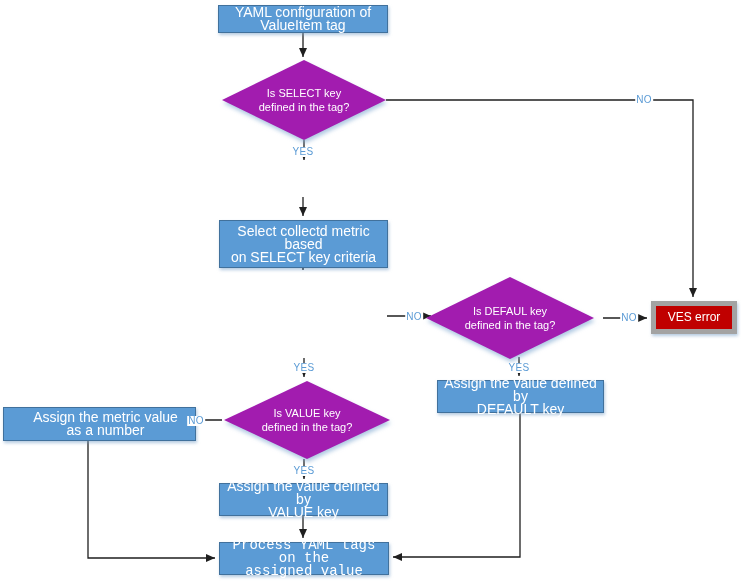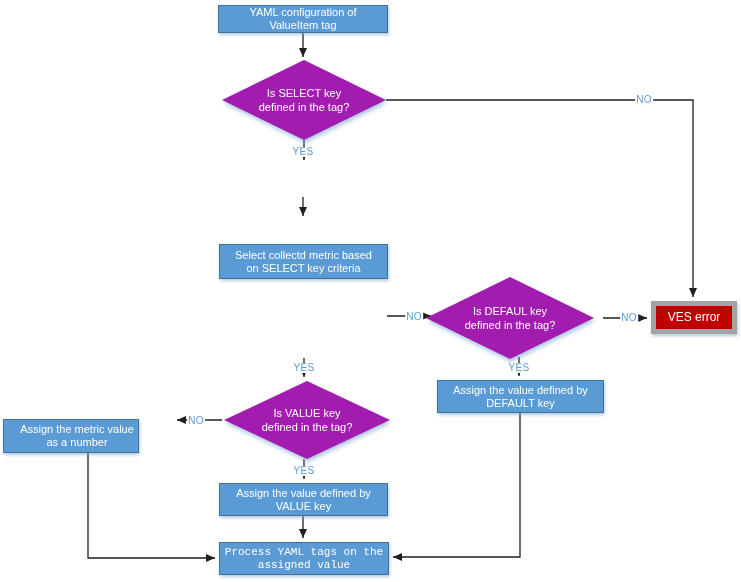--- a/index.html
+++ b/index.html
@@ -21,21 +21,21 @@
     z-index: 1;
   }
   .node {
     position: absolute;
     z-index: 2;
     display: flex;
     align-items: center;
     justify-content: center;
     text-align: center;
     color: #ffffff;
-    font-size: 11px;
+    font-size: 14px;
     line-height: 13px;
     white-space: pre-line;
     box-sizing: border-box;
   }
   .process {
     background: #5B9BD5;
     border: 1px solid #41719C;
     box-shadow: 1px 2px 3px rgba(120, 160, 200, 0.55);
   }
   .error {
@@ -101,27 +101,27 @@
       <polyline points="88,437 88,558 215,558" marker-end="url(#arrow)"></polyline>
       <polyline points="304,459 304,479" marker-end="url(#arrow)"></polyline>
       <polyline points="303,516 303,538" marker-end="url(#arrow)"></polyline>
     </g>
   </svg>
 
   <div class="node process" style="left:218px; top:5px; width:170px; height:28px;">YAML configuration of
 ValueItem tag</div>
 
 
-  <div class="node process" style="left:219px; top:220px; width:169px; height:35px;margin-top:24px;">Select collectd metric based
+  <div class="node process" style="left:219px; top:220px; width:169px; height:48px;">Select collectd metric based
 on SELECT key criteria</div>
 
   <div class="node process" style="left:437px; top:380px; width:167px; height:33px;">Assign the value defined by
 DEFAULT key</div>
 
-  <div class="node process" style="left:3px; top:419px; width:136px; height:34px;padding-left:12px;">Assign the metric value
+  <div class="node process" style="left:3px; top:407px; width:193px; height:34px;padding-left:12px;">Assign the metric value
 as a number</div>
 
   <div class="node process" style="left:219px; top:483px; width:169px; height:33px;">Assign the value defined by
 VALUE key</div>
 
   <div class="node process" style="left:219px; top:542px; width:170px; height:33px;font-family:Liberation Mono, monospace;">Process YAML tags on the
 assigned value</div>
 
   <div class="node error" style="left:651px; top:301px; width:86px; height:33px;">VES error</div>
 

